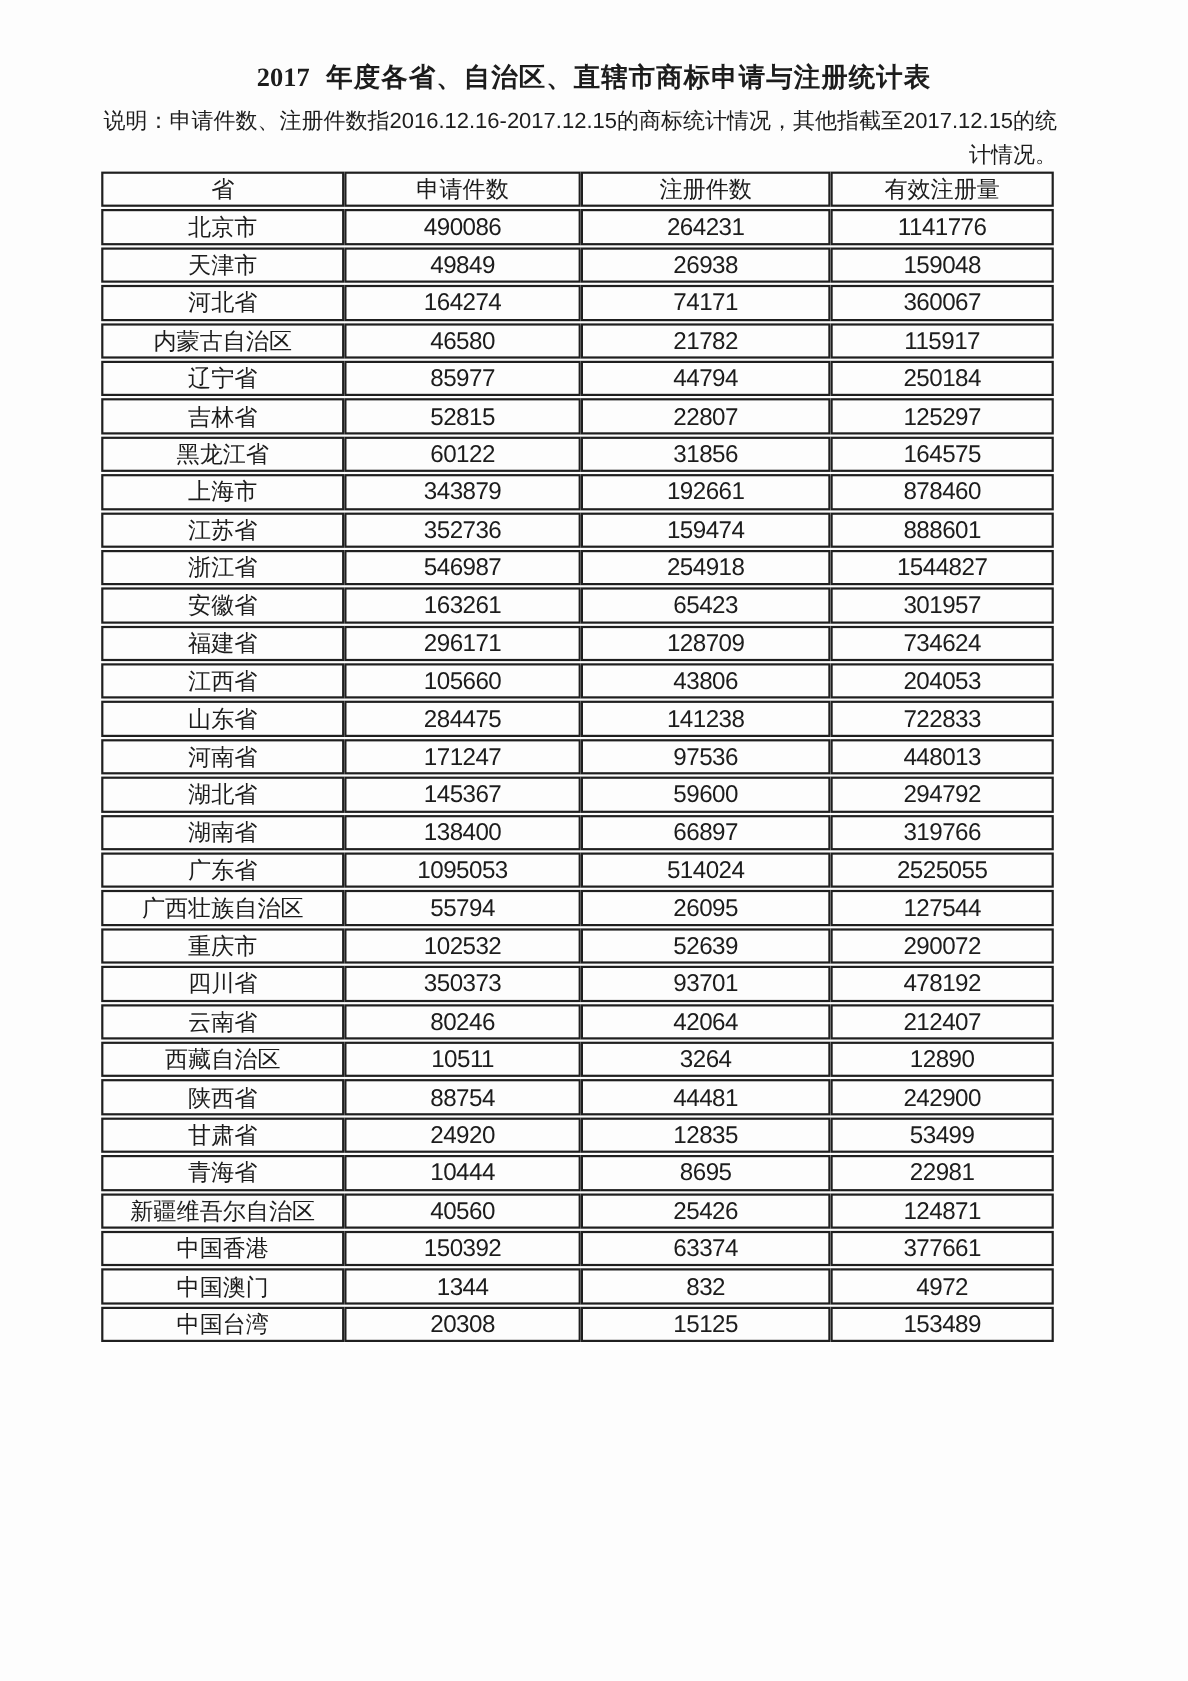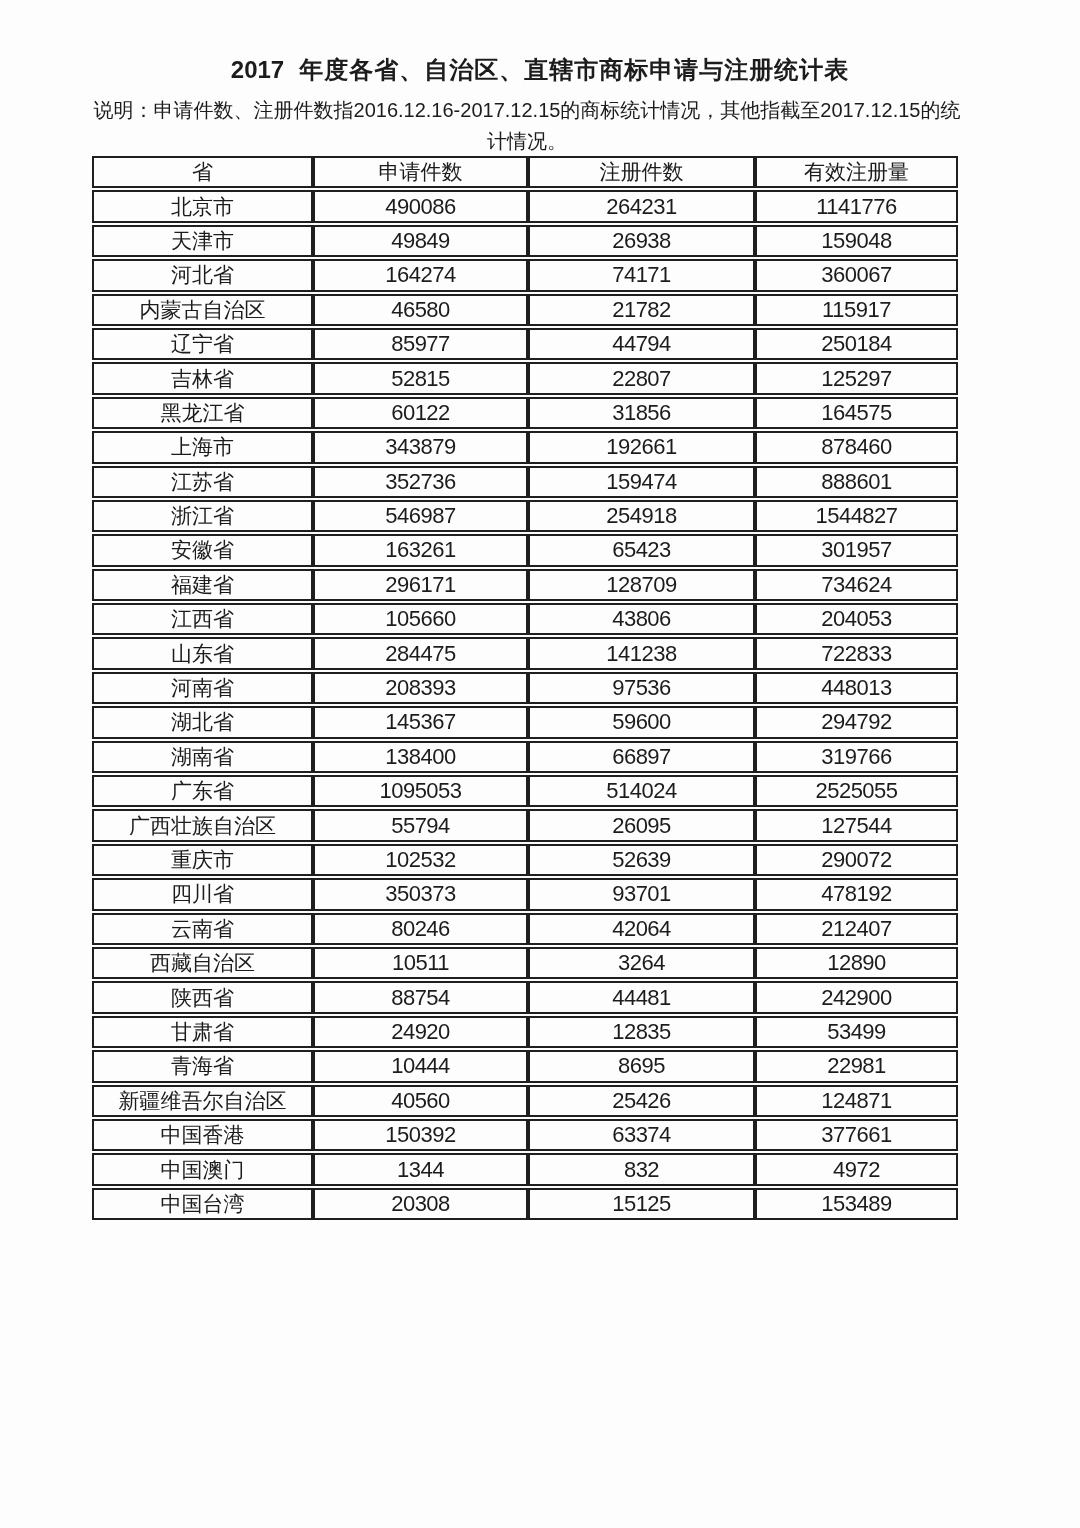--- a/index.html
+++ b/index.html
@@ -24,30 +24,31 @@
     margin: 0;
     text-align: center;
     font-size: 24px;
     font-weight: bold;
     letter-spacing: 1px;
     white-space: nowrap;
   }
   .title .title-year {
     letter-spacing: 0;
     margin-right: 15px;
+    font-family: Liberation Serif, serif;
   }
   .note {
     position: absolute;
     top: 95px;
     left: 93px;
     width: 868px;
     margin: 0;
     font-size: 20px;
     line-height: 31px;
-    text-align: center;
+    text-align: right;
   }
   table.stats-table {
     position: absolute;
     top: 154px;
     left: 92px;
     width: 866px;
     border-collapse: separate;
     border-spacing: 0 2px;
     table-layout: fixed;
   }
@@ -177,21 +178,21 @@
           <td class="value-cell">204053</td>
         </tr>
         <tr>
           <td class="province-cell">山东省</td>
           <td class="value-cell">284475</td>
           <td class="value-cell">141238</td>
           <td class="value-cell">722833</td>
         </tr>
         <tr>
           <td class="province-cell">河南省</td>
-          <td class="value-cell">208393</td>
+          <td class="value-cell">171247</td>
           <td class="value-cell">97536</td>
           <td class="value-cell">448013</td>
         </tr>
         <tr>
           <td class="province-cell">湖北省</td>
           <td class="value-cell">145367</td>
           <td class="value-cell">59600</td>
           <td class="value-cell">294792</td>
         </tr>
         <tr>

